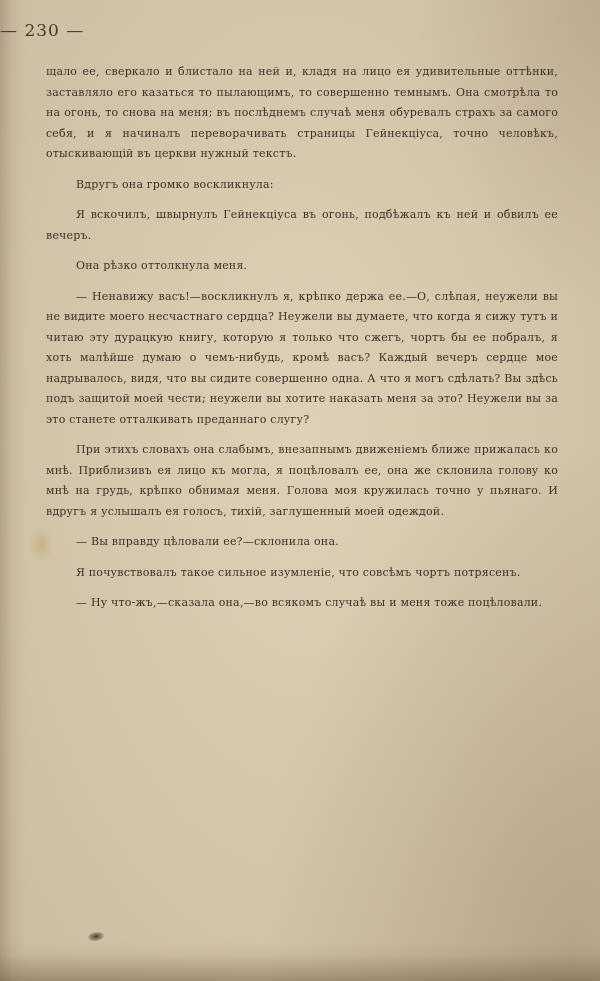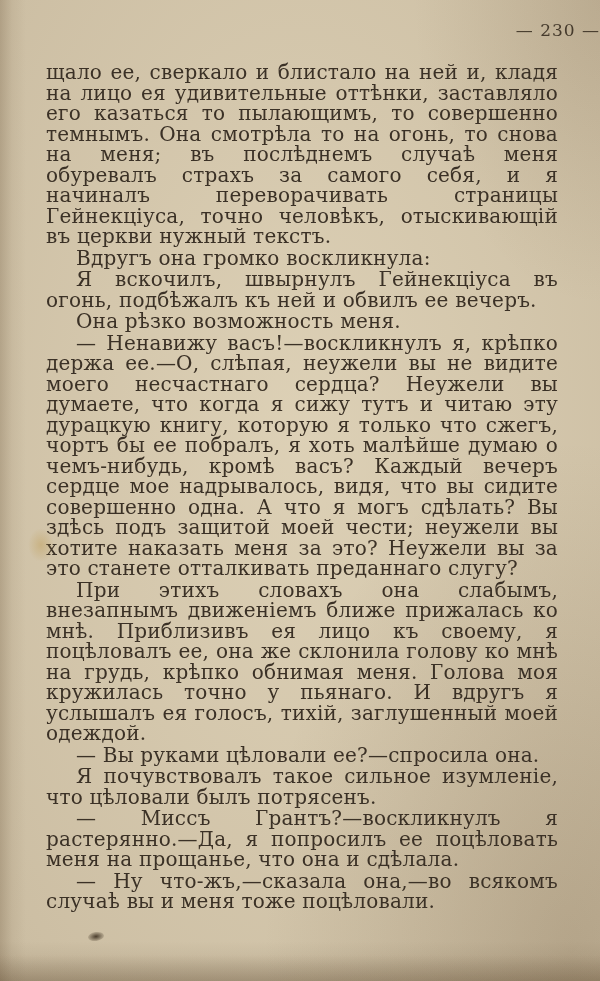--- a/index.html
+++ b/index.html
@@ -23,38 +23,38 @@
       radial-gradient(ellipse at 100% 0%, rgba(95,72,45,0.16) 0%, rgba(95,72,45,0) 22%),
       radial-gradient(ellipse at 50% 45%, rgba(255,248,225,0.12) 0%, rgba(95,72,45,0.10) 95%),
       linear-gradient(90deg, rgba(92,70,44,0.26) 0px, rgba(92,70,44,0.08) 12px, rgba(92,70,44,0) 26px),
       linear-gradient(0deg, rgba(92,70,44,0.18) 0px, rgba(92,70,44,0) 40px),
       #d8cbb0;
     color: #3a2f24;
     overflow: hidden;
   }
   .page-number-row {
     padding-top: 20px;
-    text-align: right;
+    text-align: left;
     font-size: 17px;
     letter-spacing: 1px;
     color: #453a2c;
   }
   .text-block {
     margin: 22px 42px 0 46px;
     text-align: justify;
-    font-size: 20px;
+    font-size: 11px;
     line-height: 20.5px;
     letter-spacing: 0.2px;
     color: #3b3126;
   }
   .text-block p {
     margin: 0;
   }
   .text-block p + p {
-    margin-top: 1px;
+    margin-top: 10px;
   }
   .text-block p.indent {
     text-indent: 30px;
   }
   .stain {
     position: absolute;
     left: 28px;
     top: 528px;
     width: 26px;
     height: 34px;
@@ -89,26 +89,25 @@
 <div class="page">
 
   <div class="page-number-row">
     <span>— 230 —</span>
   </div>
 
   <div class="text-block">
     <p>щало ее, сверкало и блистало на ней и, кладя на лицо ея удивительные оттѣнки, заставляло его казаться то пылающимъ, то совершенно темнымъ. Она смотрѣла то на огонь, то снова на меня; въ послѣднемъ случаѣ меня обуревалъ страхъ за самого себя, и я начиналъ переворачивать страницы Гейнекціуса, точно человѣкъ, отыскивающій въ церкви нужный текстъ.</p>
     <p class="indent">Вдругъ она громко воскликнула:</p>
     <p class="indent">Я вскочилъ, швырнулъ Гейнекціуса въ огонь, подбѣжалъ къ ней и обвилъ ее вечеръ.</p>
-    <p class="indent">Она рѣзко возможность меня.</p>
+    <p class="indent">Она рѣзко оттолкнула меня.</p>
     <p class="indent">— Ненавижу васъ!—воскликнулъ я, крѣпко держа ее.—О, слѣпая, неужели вы не видите моего несчастнаго сердца? Неужели вы думаете, что когда я сижу тутъ и читаю эту дурацкую книгу, которую я только что сжегъ, чортъ бы ее побралъ, я хоть малѣйше думаю о чемъ-нибудь, кромѣ васъ? Каждый вечеръ сердце мое надрывалось, видя, что вы сидите совершенно одна. А что я могъ сдѣлать? Вы здѣсь подъ защитой моей чести; неужели вы хотите наказать меня за это? Неужели вы за это станете отталкивать преданнаго слугу?</p>
-    <p class="indent">При этихъ словахъ она слабымъ, внезапнымъ движеніемъ ближе прижалась ко мнѣ. Приблизивъ ея лицо къ своему, я поцѣловалъ ее, она же склонила голову ко мнѣ на грудь, крѣпко обнимая меня. Голова моя кружилась точно у пьянаго. И вдругъ я услышалъ ея голосъ, тихій, заглушенный моей одеждой.</p>
-    <p class="indent">— Вы руками цѣловали ее?—спросила она.</p>
-    <p class="indent">Я почувствовалъ такое сильное изумленіе, что цѣловали былъ потрясенъ.</p>
-    <p class="indent">— Миссъ Грантъ?—воскликнулъ я растерянно.—Да, я попросилъ ее поцѣловать меня на прощанье, что она и сдѣлала.</p>
+    <p class="indent">При этихъ словахъ она слабымъ, внезапнымъ движеніемъ ближе прижалась ко мнѣ. Приблизивъ ея лицо къ могла, я поцѣловалъ ее, она же склонила голову ко мнѣ на грудь, крѣпко обнимая меня. Голова моя кружилась точно у пьянаго. И вдругъ я услышалъ ея голосъ, тихій, заглушенный моей одеждой.</p>
+    <p class="indent">— Вы вправду цѣловали ее?—склонила она.</p>
+    <p class="indent">Я почувствовалъ такое сильное изумленіе, что совсѣмъ чортъ потрясенъ.</p>
     <p class="indent">— Ну что-жъ,—сказала она,—во всякомъ случаѣ вы и меня тоже поцѣловали.</p>
   </div>
 
   <div class="stain"></div>
   <div class="ink-mark"></div>
   <div class="edge-shadow-bottom"></div>
 
 </div>
 
 </body></html>

